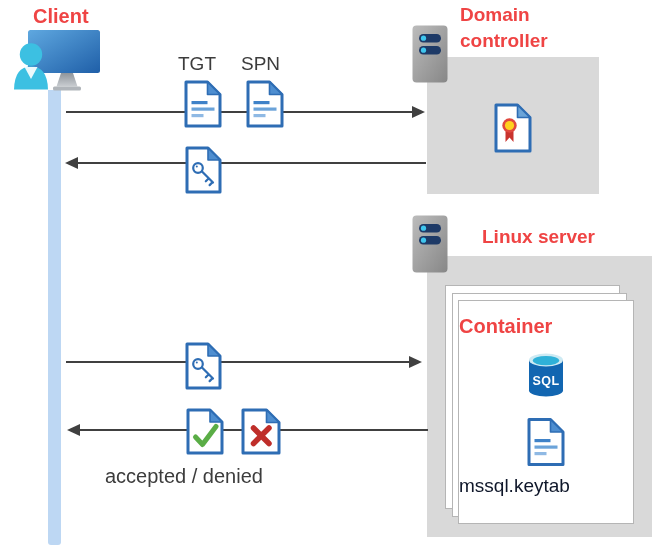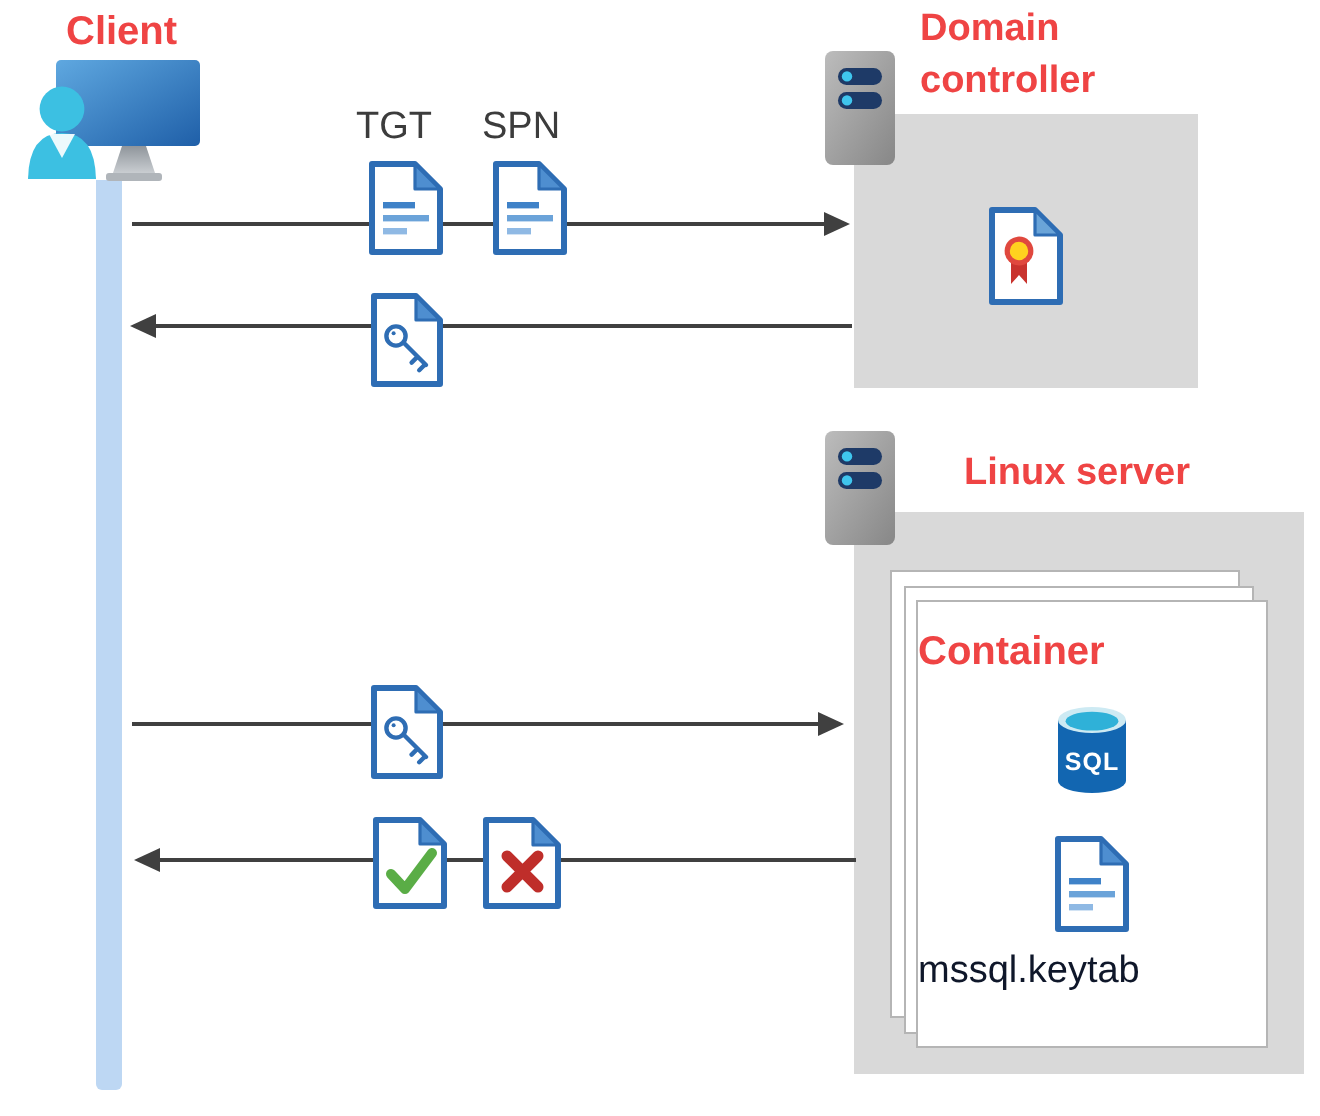--- a/index.html
+++ b/index.html
@@ -201,14 +201,15 @@
   </div>
 
   <div class="abs icon" style="left:240px;top:408px;">
     <svg width="42" height="47" viewBox="0 0 42 47">
       <path d="M3 2 H26.5 L39 14.5 V45 H3 Z" fill="#fff" stroke="#2e6db4" stroke-width="3" stroke-linejoin="round"></path>
       <path d="M26.5 2 V14.5 H39 Z" fill="#4e8ed0" stroke="#2e6db4" stroke-width="1.6" stroke-linejoin="round"></path>
       <path d="M13.5 20 L29 35.5 M29 20 L13.5 35.5" fill="none" stroke="#bf2e2a" stroke-width="5.5" stroke-linecap="round"></path>
     </svg>
   </div>
 
+  <div class="abs lbl ctr" style="left:105px;top:465px;width:240px;font-size:20px;">accepted / denied</div>
 
 </div>
 
 </body></html>

